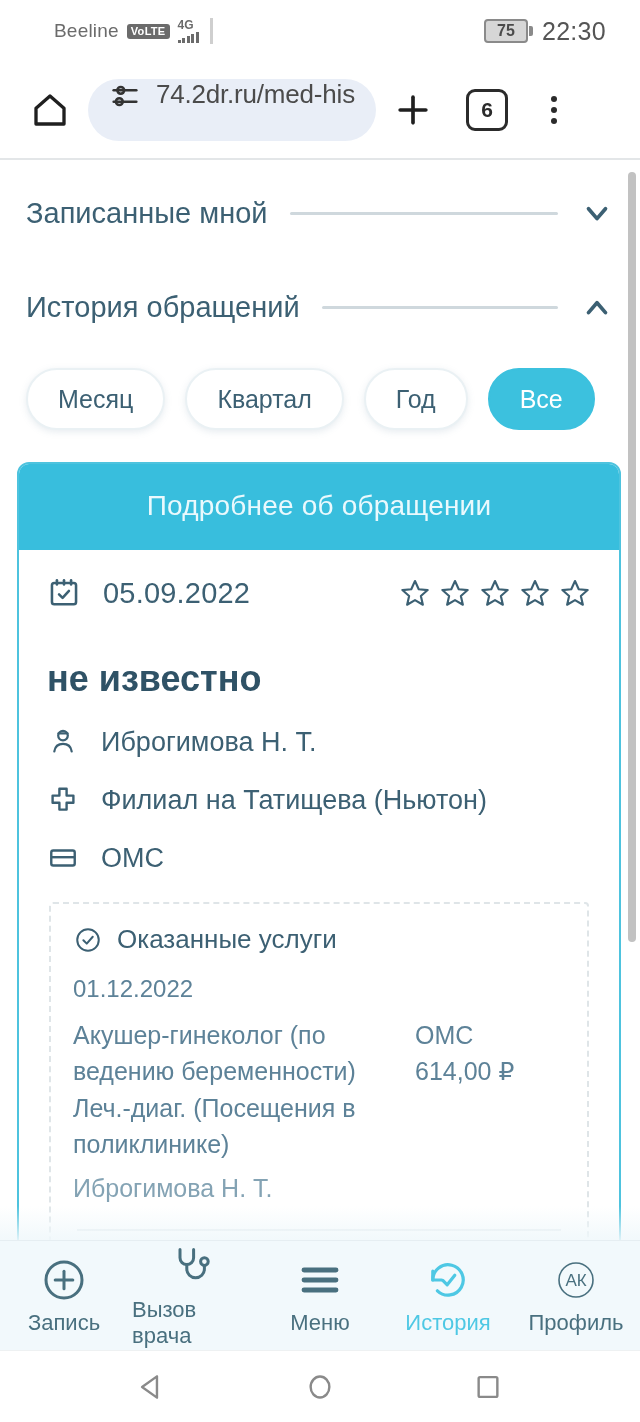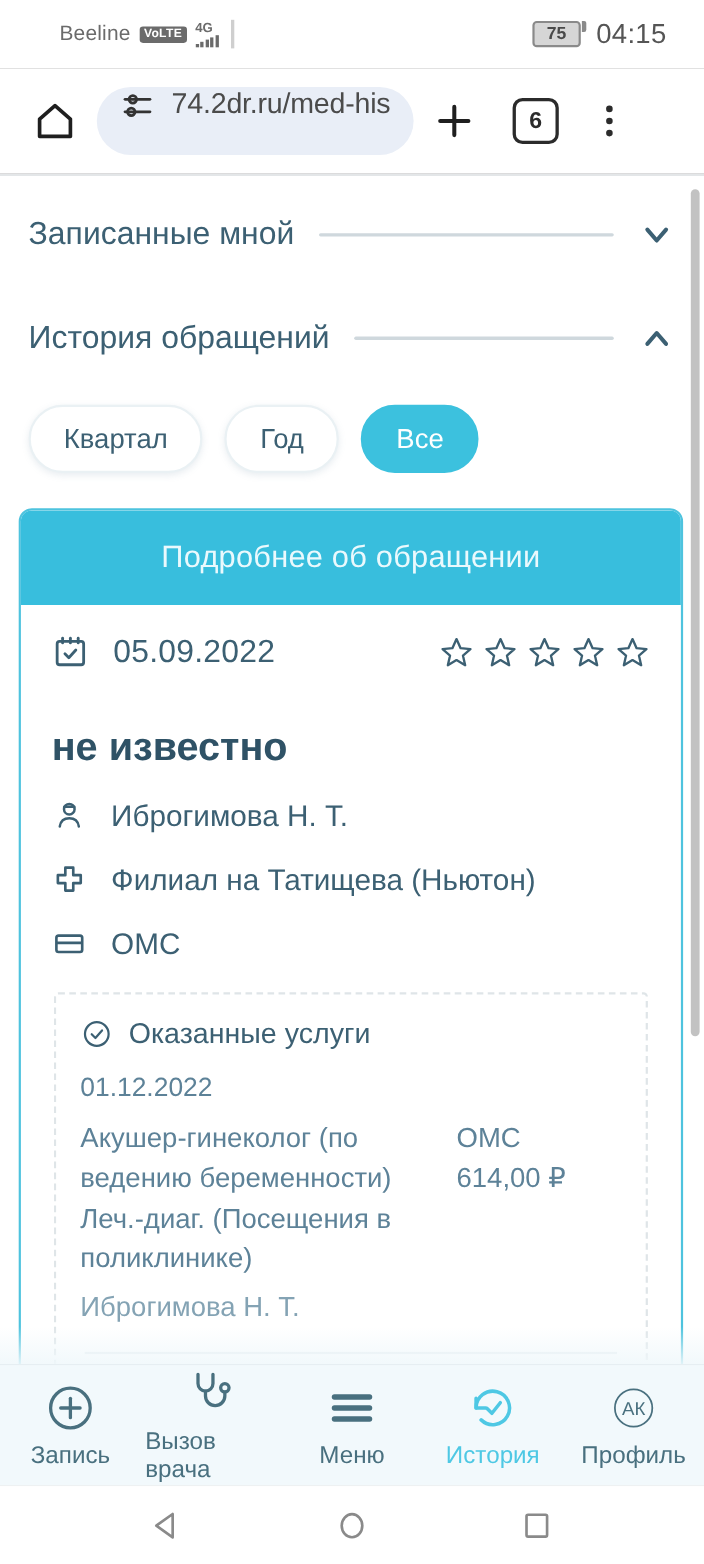--- a/index.html
+++ b/index.html
@@ -25,21 +25,21 @@
   }
   .net { display:flex; flex-direction:column; align-items:flex-start; line-height:1; }
   .net-g { font-size:12px; font-weight:bold; color:#6b6b6b; margin-bottom:1px; }
   .bars { display:flex; align-items:flex-end; gap:1.5px; height:11px; }
   .bars i { display:block; width:3px; background:#6b6b6b; }
   .bars i:nth-child(1){height:3px;} .bars i:nth-child(2){height:5px;}
   .bars i:nth-child(3){height:7px;} .bars i:nth-child(4){height:9px;}
   .bars i:nth-child(5){height:11px;}
   .sig-tail { width:3px; height:26px; background:#cfcfcf; margin-left:3px; }
   .sb-right { display:flex; align-items:center; gap:9px; }
-  .battery { display:flex; align-items:flex-start; }
+  .battery { display:flex; align-items:center; }
   .batt-body {
     width:44px; height:24px; border:2px solid #8a8a8a; border-radius:4px;
     display:flex; align-items:center; justify-content:center; background:#d6d6d6;
   }
   .batt-num { font-size:16px; color:#4a4a4a; font-weight:600; }
   .batt-cap { width:4px; height:10px; background:#8a8a8a; border-radius:0 2px 2px 0; margin-left:1px; }
   .clock { font-size:25px; color:#555; letter-spacing:0.3px; }
 
   
   .browser-bar {
@@ -182,21 +182,21 @@
       </span>
       <span class="sig-tail"></span>
     </div>
     <div class="sb-right">
       <span class="battery">
         <span class="batt-body">
             <span class="batt-num">75</span>
           </span>
         <span class="batt-cap"></span>
       </span>
-      <span class="clock">04:15</span>
+      <span class="clock">22:30</span>
     </div>
   </div>
 
   <div class="browser-bar">
     <div class="home-btn">
       <svg width="42" height="42" viewBox="0 0 24 24" fill="none" stroke="#1f1f1f" stroke-width="1.9" stroke-linejoin="round">
         <path d="M4 11 L12 4 L20 11 L20 20 L4 20 Z"></path>
       </svg>
     </div>
     <div class="urlpill">
@@ -238,20 +238,21 @@
       <div class="acc-row second">
         <span class="acc-title">История обращений</span>
         <span class="acc-line"></span>
         <svg class="chev" viewBox="0 0 24 24" fill="none" stroke="#3c6073" stroke-width="2.6" stroke-linecap="round" stroke-linejoin="round">
           <polyline points="6,16 12,9 18,16"></polyline>
         </svg>
       </div>
     </div>
 
     <div class="chips">
+      <div class="chip">Месяц</div>
       <div class="chip">Квартал</div>
       <div class="chip">Год</div>
       <div class="chip active">Все</div>
     </div>
 
     <div class="card">
       <div class="card-head">Подробнее об обращении</div>
       <div class="card-body">
 
         <div class="row-date">

